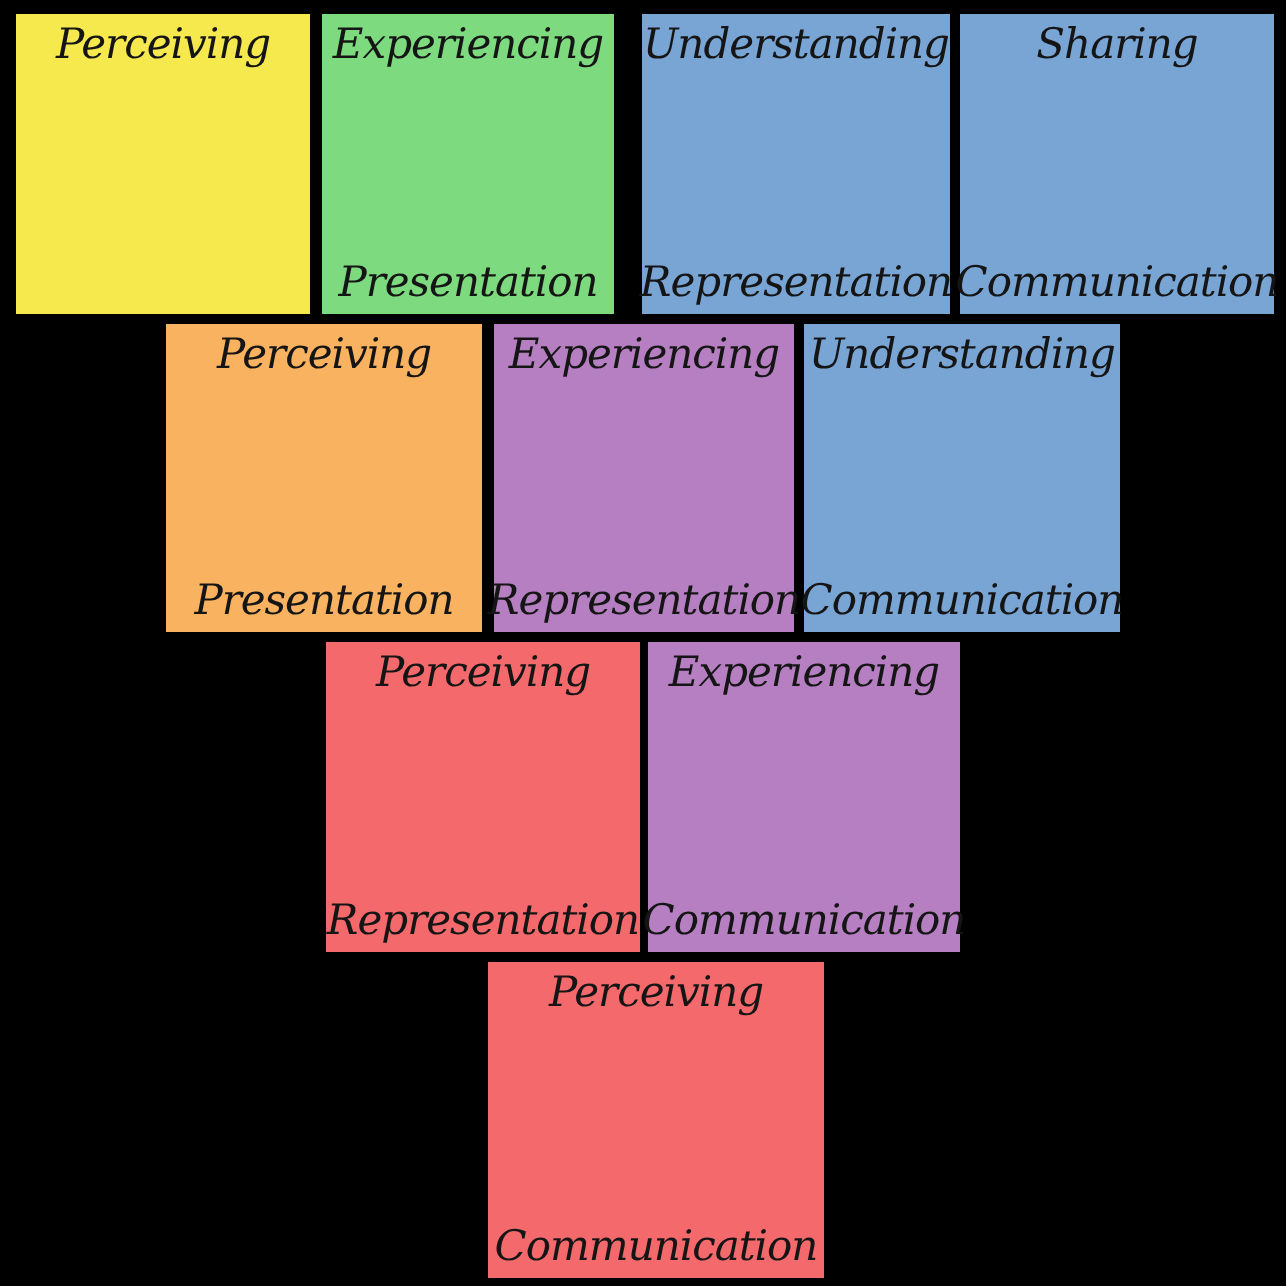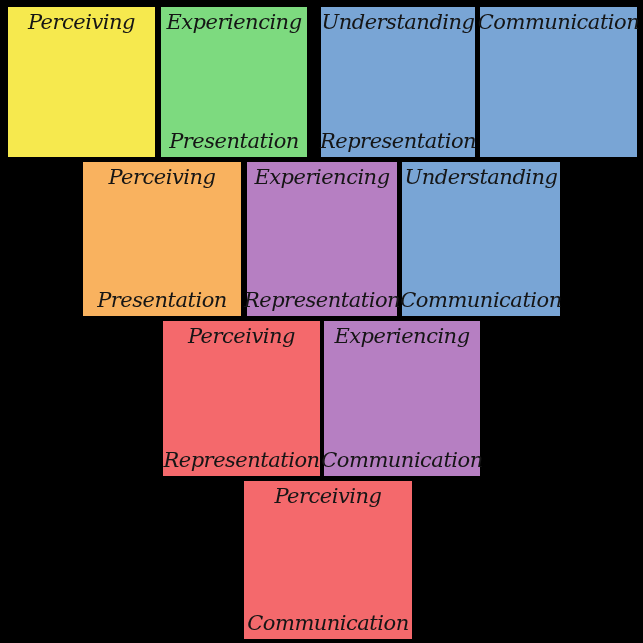--- a/index.html
+++ b/index.html
@@ -61,20 +61,21 @@
   </div>
   <div class="cell r1 c-1-2" style="background-color: rgb(125, 218, 127);">
     <span class="line">Experiencing</span>
     <span class="line">Presentation</span>
   </div>
   <div class="cell r1 c-1-3" style="background-color: rgb(121, 165, 213);">
     <span class="line">Understanding</span>
     <span class="line">Representation</span>
   </div>
   <div class="cell r1 c-1-4" style="background-color: rgb(121, 165, 213);">
+    <span class="line">Sharing</span>
     <span class="line">Communication</span>
   </div>
 
   <div class="cell r2 c-2-1" style="background-color: rgb(249, 178, 95);">
     <span class="line">Perceiving</span>
     <span class="line">Presentation</span>
   </div>
   <div class="cell r2 c-2-2" style="background-color: rgb(182, 127, 194);">
     <span class="line">Experiencing</span>
     <span class="line">Representation</span>

